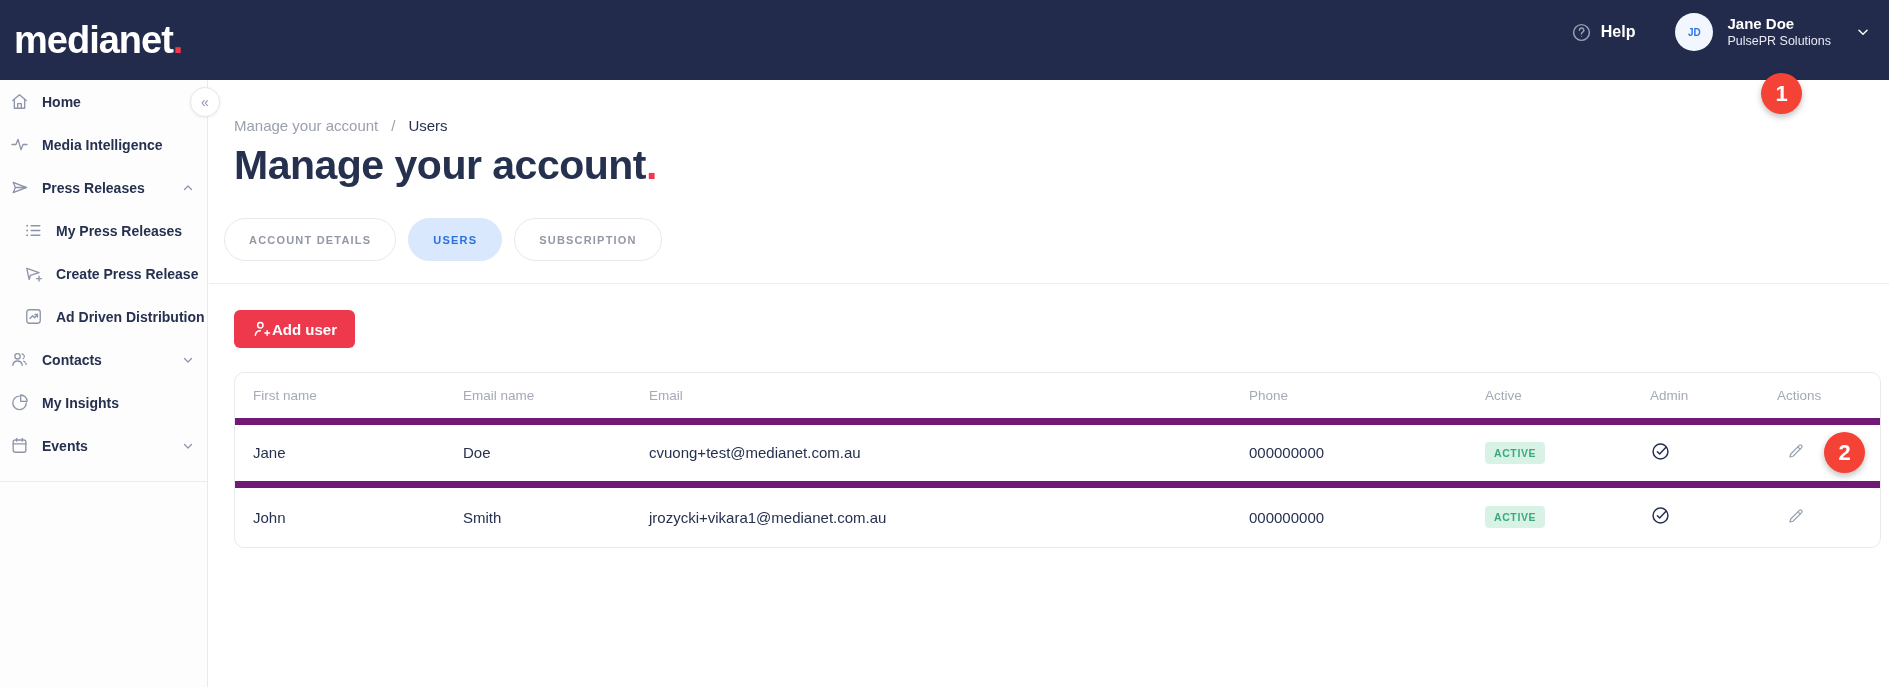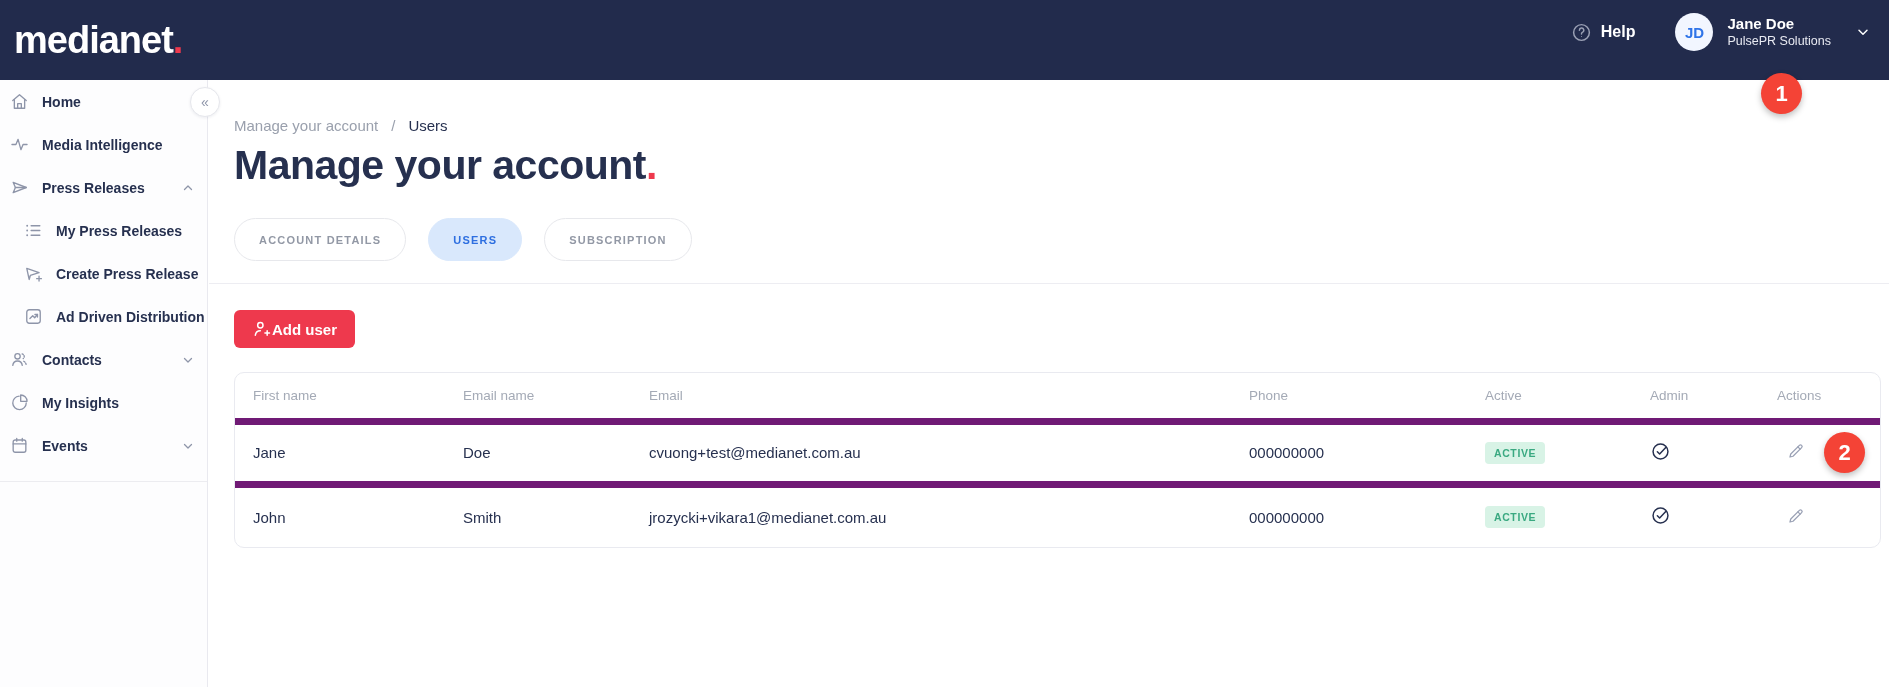--- a/index.html
+++ b/index.html
@@ -11,21 +11,21 @@
     background:#222b4c; display:flex; align-items:center; z-index:5; }
   .logo { margin-left:14px; font-size:38px; font-weight:bold; color:#ffffff;
     letter-spacing:-1px; }
   .logo .dot { color:#ee394d; }
   .topbar-right { position:absolute; right:18px; top:0; height:64px;
     display:flex; align-items:center; gap:14px; }
   .help { display:flex; align-items:center; gap:9px; color:#ffffff;
     font-size:16px; font-weight:bold; margin-right:26px; cursor:pointer; }
   .help svg { color:#9aa0b4; }
   .avatar { width:38px; height:38px; border-radius:50%; background:#f2f6ff;
-    color:#2f74e8; font-size:15px; font-weight:bold; display:flex;
+    color:#2f74e8; font-size:10px; font-weight:bold; display:flex;
     align-items:center; justify-content:center; }
   .user-block { color:#ffffff; line-height:1.25; margin-right:10px; }
   .user-name { font-size:15px; font-weight:bold; }
   .user-company { font-size:12.5px; color:#e8eaf2; }
   .topbar-chevron { color:#ffffff; display:flex; }
 
   
   .sidebar { position:absolute; left:0; top:80px; width:208px; bottom:0;
     background:#fdfdfe; border-right:1px solid #e9e9ef; padding-top:0; }
   .side-item { height:43px; display:flex; align-items:center; gap:13px;
@@ -50,21 +50,21 @@
     background:#ffffff; }
   .breadcrumb { position:absolute; left:25px; top:37px; font-size:15px;
     display:flex; gap:13px; align-items:center; }
   .crumb-parent { color:#9aa0ad; cursor:pointer; }
   .crumb-sep { color:#9aa0ad; }
   .crumb-current { color:#26304f; }
   .page-title { position:absolute; left:25px; top:62px; font-size:41px;
     font-weight:bold; color:#26304f; letter-spacing:-0.5px; }
   .page-title .dot { color:#ee394d; }
 
-  .tabs { position:absolute; left:25px; top:138px; display:flex; gap:22px;text-align:center; }
+  .tabs { position:absolute; left:15px; top:138px; display:flex; gap:12px;text-align:center; }
   .tab { height:43px; border-radius:22px; display:flex; align-items:center;
     padding:0 24px; font-size:11px; font-weight:bold; letter-spacing:1.2px;
     color:#9298a5; background:#ffffff; border:1px solid #e7e8ec;
     cursor:pointer; text-transform:uppercase; }
   .tab.active { background:#d9e8fc; border-color:#d9e8fc; color:#2e6fe0; }
 
   .tabs-divider { position:absolute; left:0; right:0; top:203px; height:1px;
     background:#ededf2; }
 
   .add-user-btn { position:absolute; left:25px; top:230px; height:38px;

